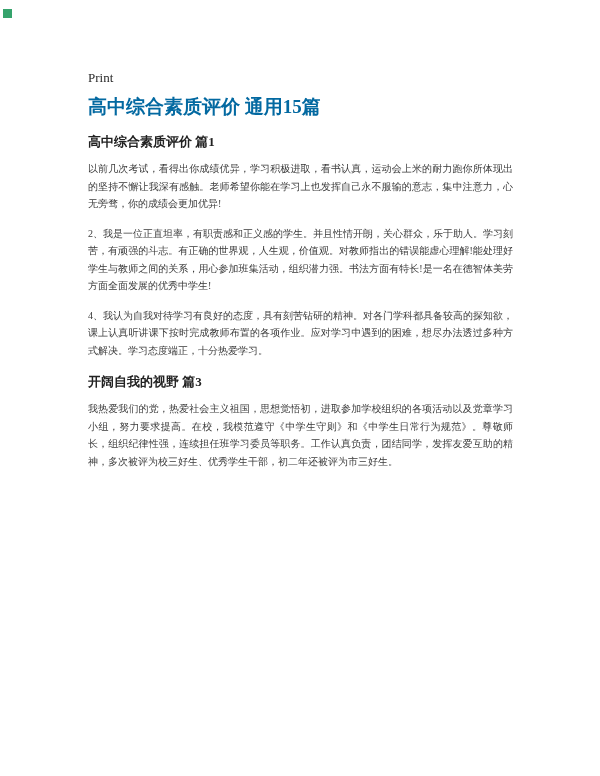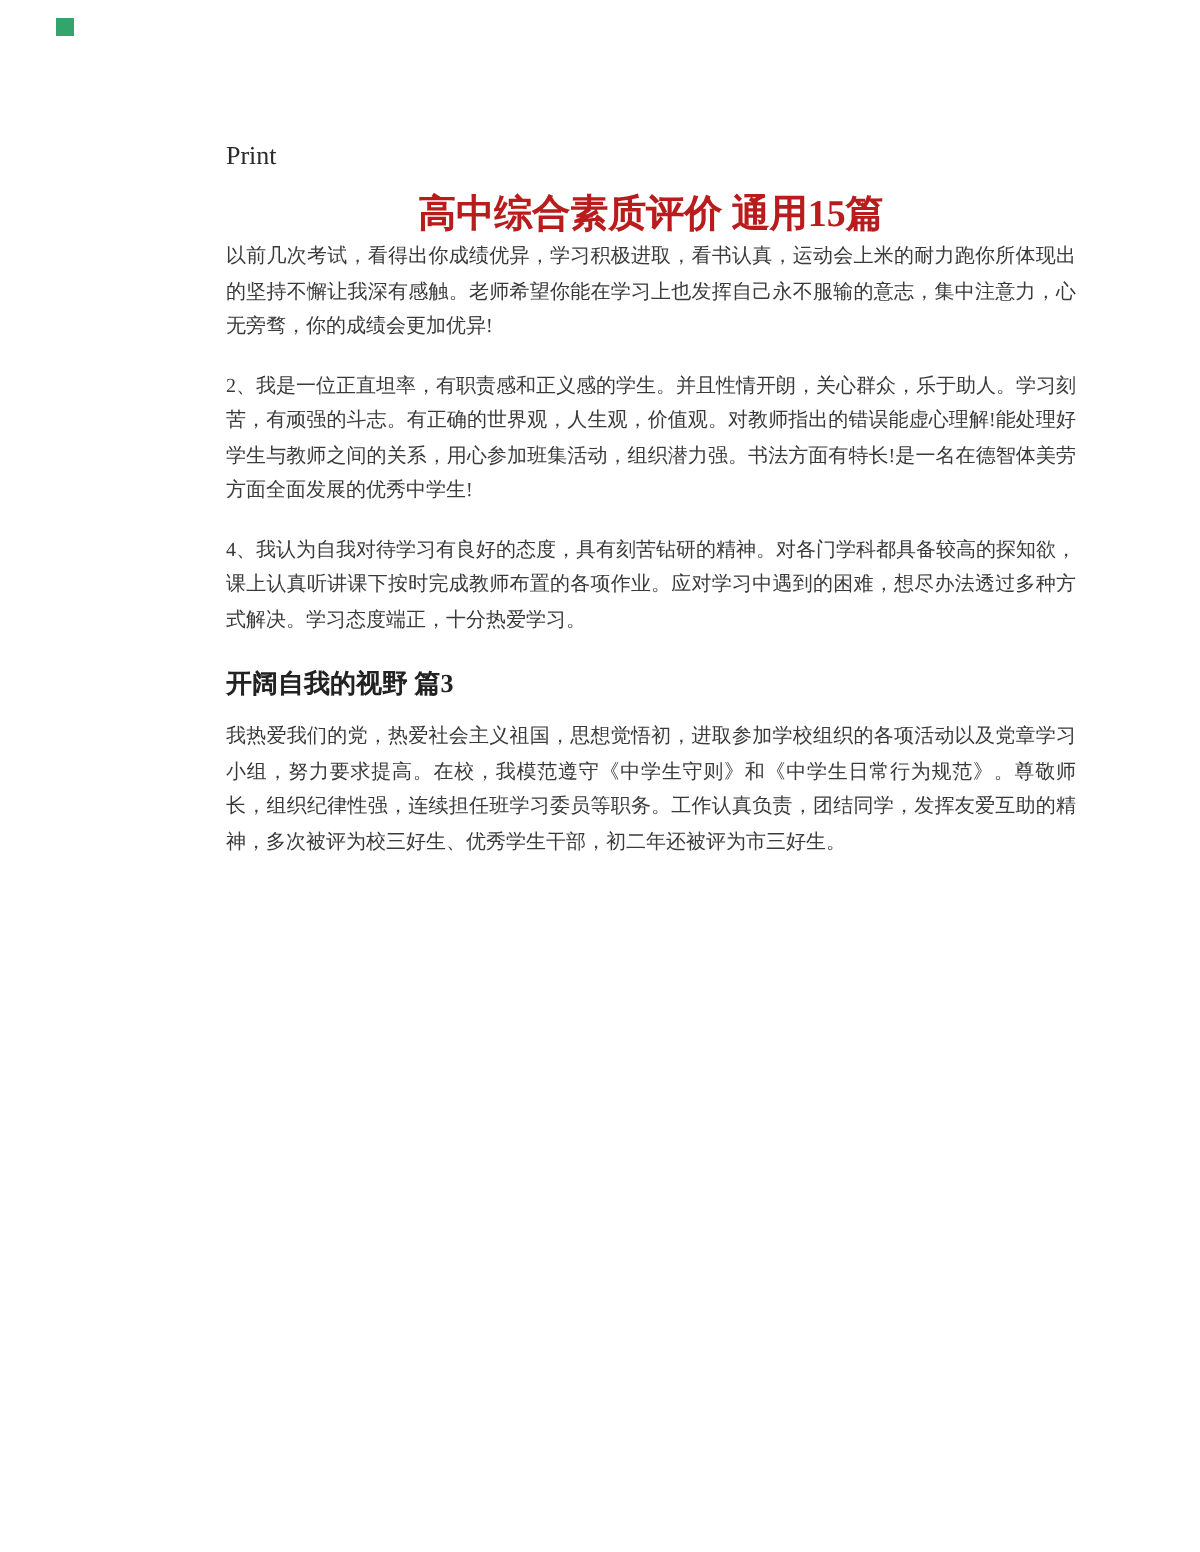--- a/index.html
+++ b/index.html
@@ -9,21 +9,20 @@
     background: #ffffff;
     font-family: "Liberation Serif", "DejaVu Serif", serif;
     color: #3a3a3a;
     overflow: hidden;
   }
   .page {
     position: relative;
     width: 512px;
     height: 776px;
     background: #ffffff;
-    margin-left: 25px;
   }
   .corner-marker {
     position: absolute;
     left: 3px;
     top: 9px;
     width: 9px;
     height: 9px;
   }
   .content {
     position: absolute;
@@ -35,26 +34,25 @@
     margin-top: 71px;
     font-size: 13px;
     line-height: 14px;
     color: #2b2b2b;
     display: inline-block;
     text-decoration: none;
     cursor: pointer;
   }
   .doc-title {
     margin: 9px 0 0 0;
-    text-align: center;
     font-family: "Liberation Serif", "DejaVu Serif", serif;
     font-size: 19px;
     line-height: 24px;
     font-weight: bold;
-    color: #b91c1c;
+    color: #0369a1;
   }
   .doc-subtitle {
     margin: 17px 0 0 0;
     font-size: 12.5px;
     line-height: 16px;
     color: #3a3a3a;
   }
   .section-heading {
     margin: 15px 0 10px 0;
     font-size: 13px;
@@ -79,20 +77,21 @@
   <div class="corner-marker" style="background-color: rgb(53, 163, 108);"></div>
 
   <div class="content">
 
     <a class="print-label">Print</a>
 
     <h1 class="doc-title">高中综合素质评价 通用15篇</h1>
 
 
     <div>
+      <h2 class="section-heading">高中综合素质评价 篇1</h2>
       <p class="body-text">以前几次考试，看得出你成绩优异，学习积极进取，看书认真，运动会上米的耐力跑你所体现出的坚持不懈让我深有感触。老师希望你能在学习上也发挥自己永不服输的意志，集中注意力，心无旁骛，你的成绩会更加优异!</p>
     </div>
 
     <div>
       <p class="body-text">2、我是一位正直坦率，有职责感和正义感的学生。并且性情开朗，关心群众，乐于助人。学习刻苦，有顽强的斗志。有正确的世界观，人生观，价值观。对教师指出的错误能虚心理解!能处理好学生与教师之间的关系，用心参加班集活动，组织潜力强。书法方面有特长!是一名在德智体美劳方面全面发展的优秀中学生!</p>
       <p class="body-text">4、我认为自我对待学习有良好的态度，具有刻苦钻研的精神。对各门学科都具备较高的探知欲，课上认真听讲课下按时完成教师布置的各项作业。应对学习中遇到的困难，想尽办法透过多种方式解决。学习态度端正，十分热爱学习。</p>
     </div>
 
     <div>
       <h2 class="section-heading">开阔自我的视野 篇3</h2>

